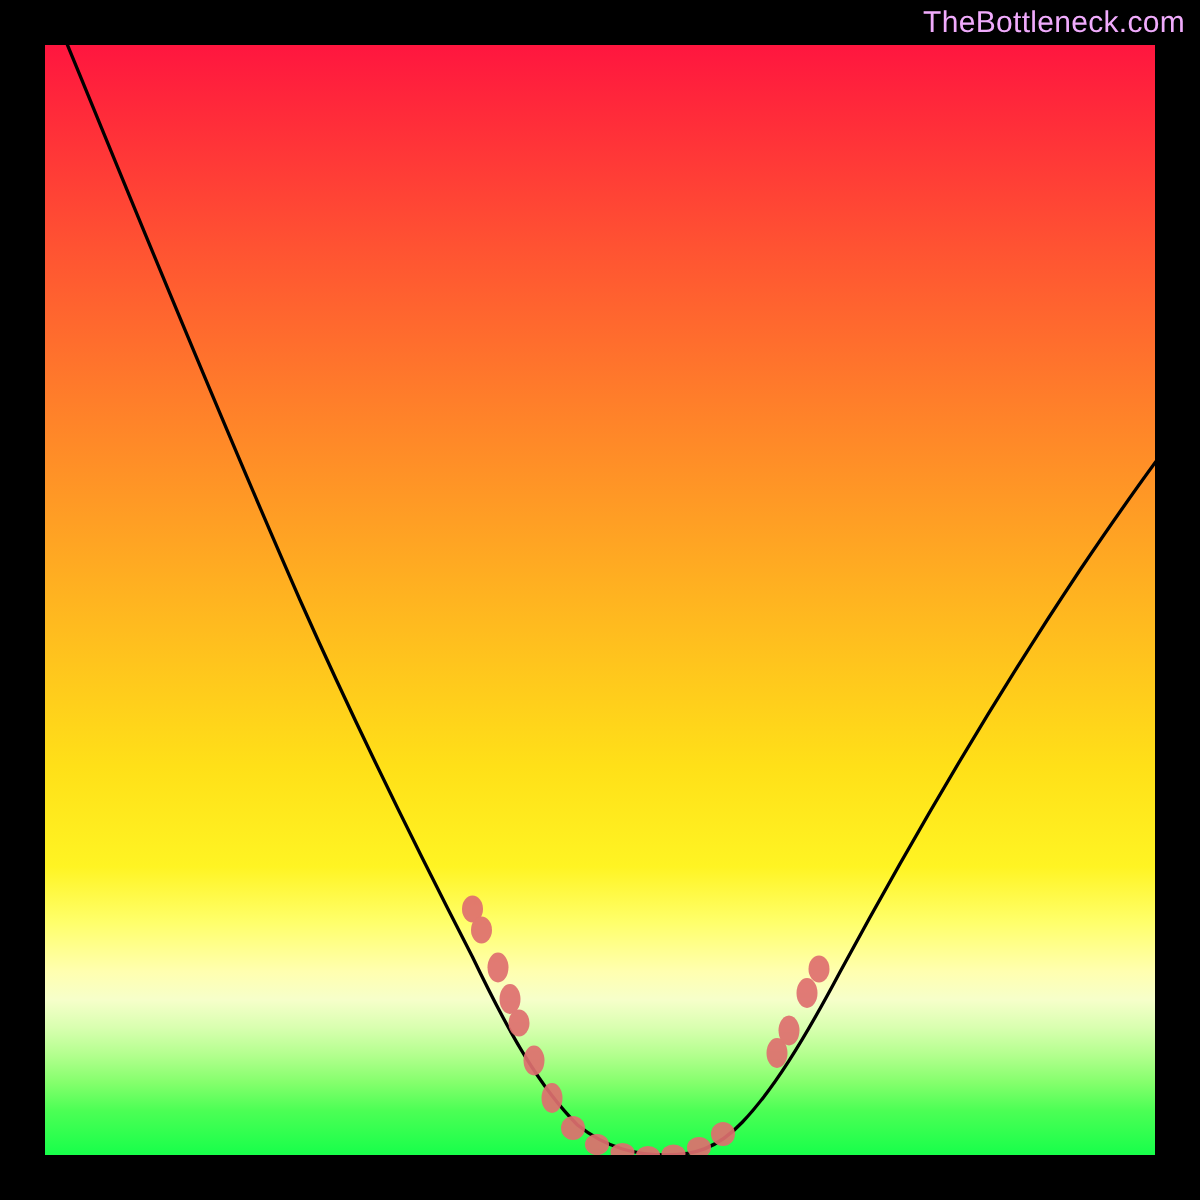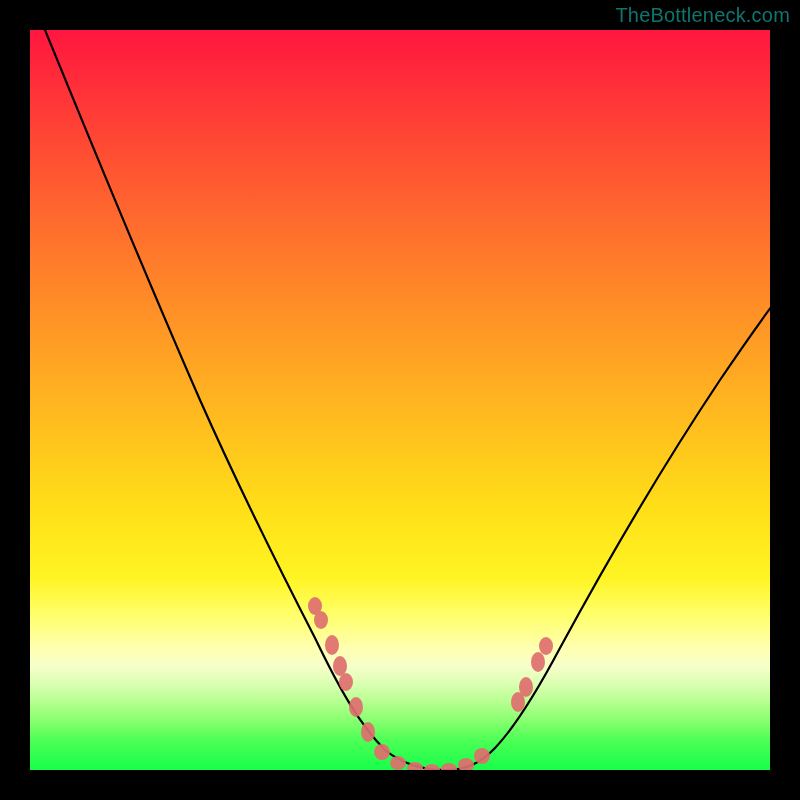--- a/index.html
+++ b/index.html
@@ -45,21 +45,21 @@
       #b3ff8e 91%,
       #84ff6c 93.5%,
       #4cff55 96%,
       #17ff4a 100%
     );
   }
   .watermark {
     position: absolute;
     top: 4px;
     right: 10px;
-    color: #0f766e;
+    color: #f0abfc;
     font-size: 20px;
     letter-spacing: 0.2px;
     font-weight: 400;
     user-select: none;
   }
   svg.curve {
     position: absolute;
     inset: 0;
   }
 </style>

